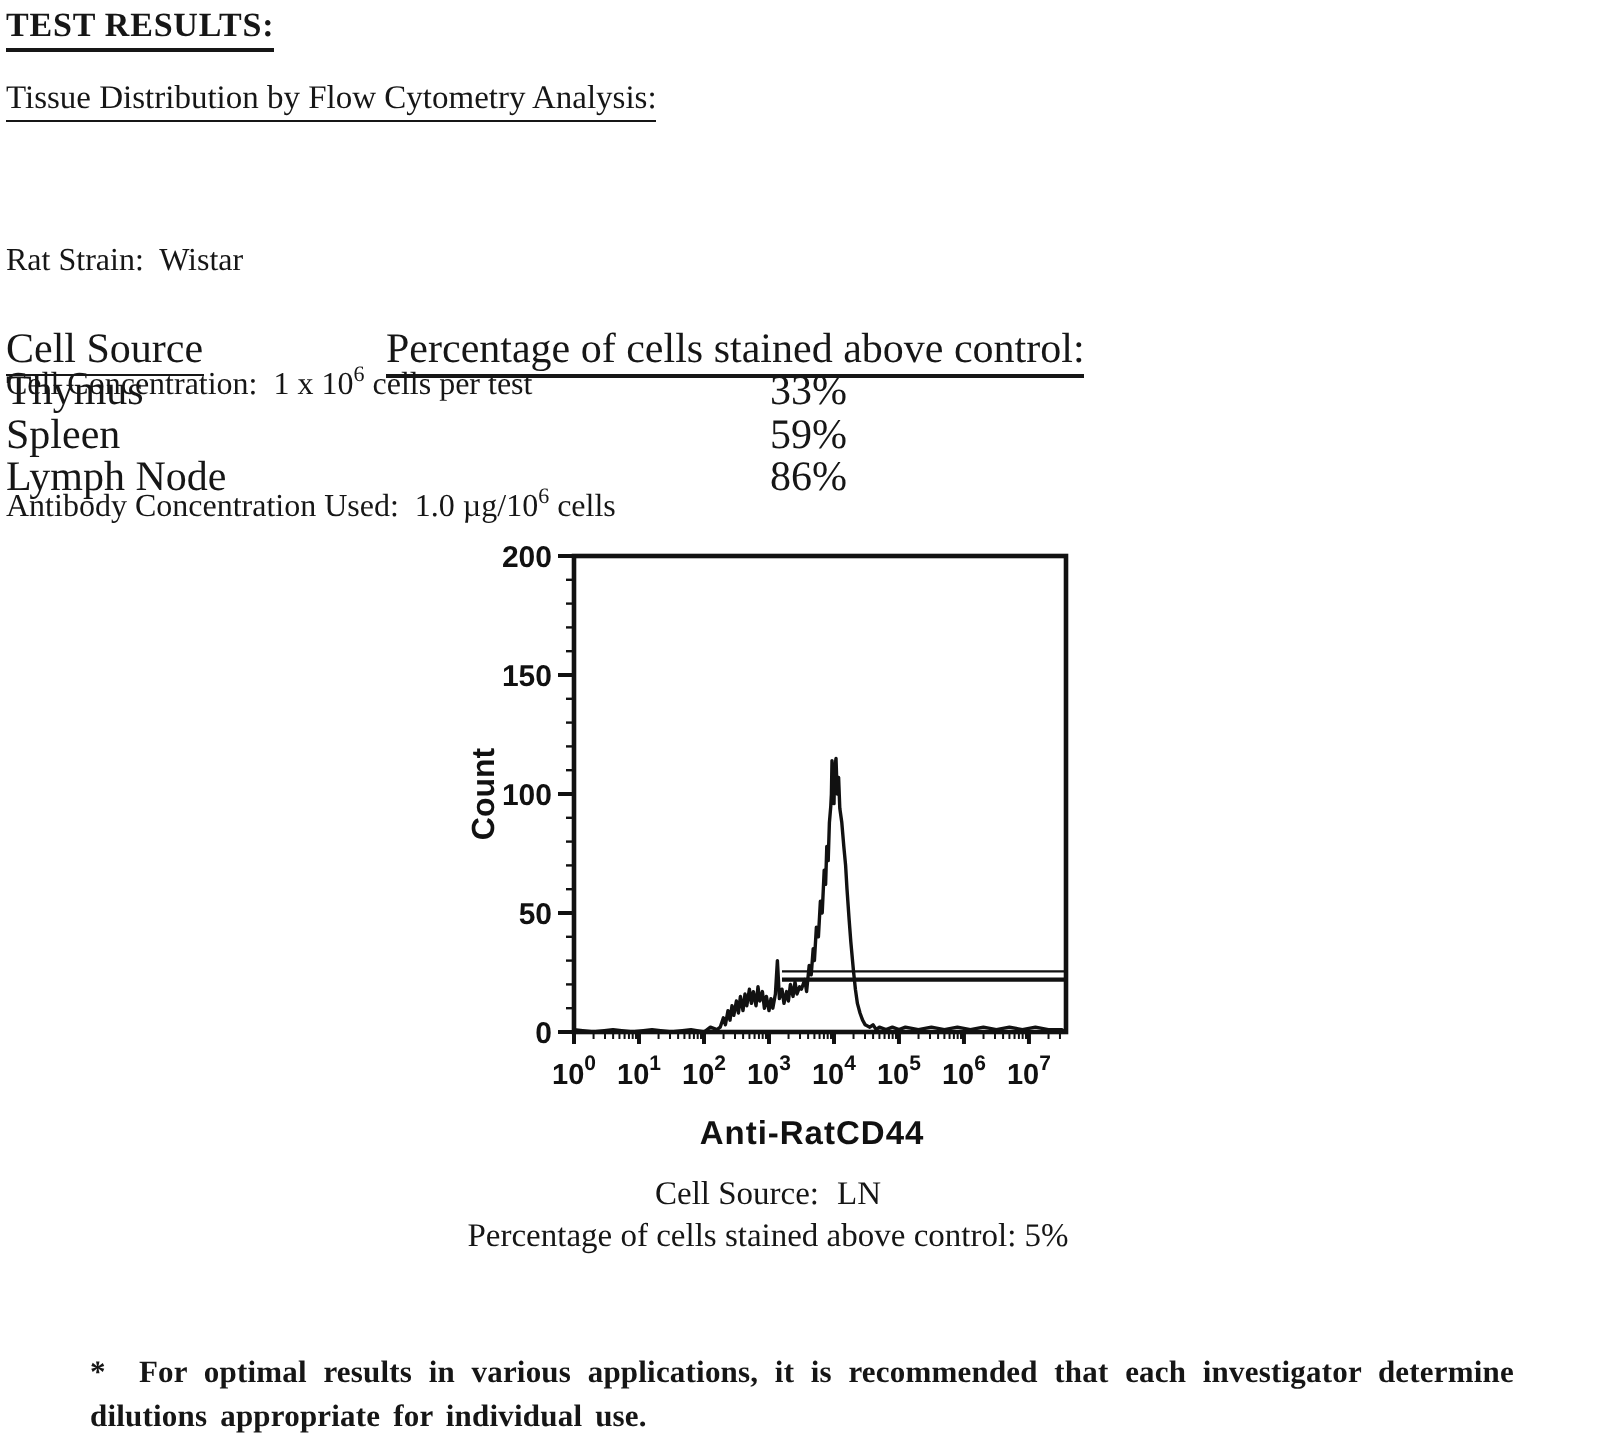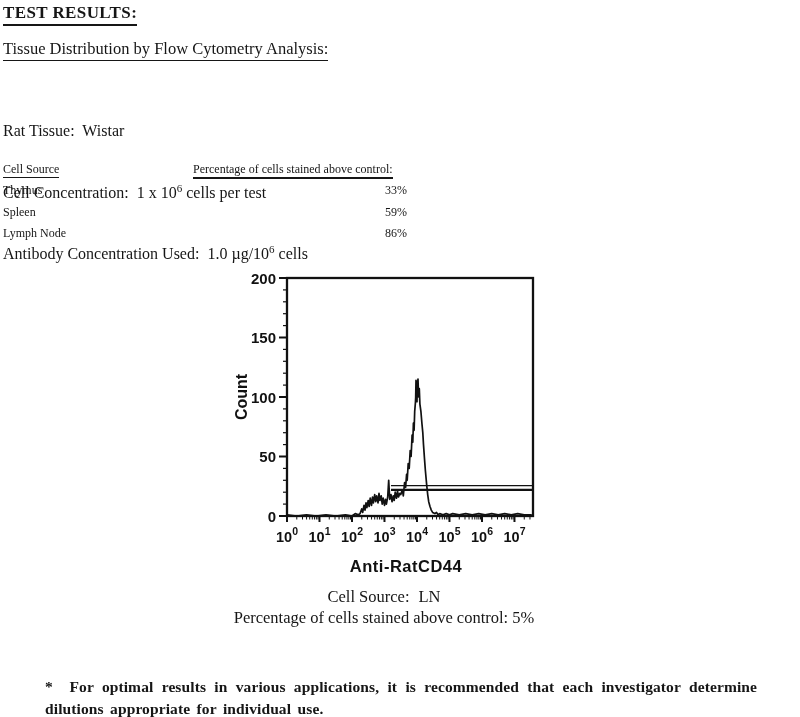--- a/index.html
+++ b/index.html
@@ -11,21 +11,21 @@
   .title{
     left:3px;top:3px;font-size:17px;font-weight:bold;letter-spacing:.4px;
     border-bottom:2.5px solid #161616;padding-bottom:1px;display:inline-block;
   }
   .section-heading{
     left:3px;top:39px;font-size:16.5px;
     border-bottom:1.5px solid #161616;padding-bottom:1px;display:inline-block;
   }
   .specs{left:3px;top:80px;font-size:16px;line-height:20.5px;white-space:pre;}
   sup.s6{font-size:11px;vertical-align:super;line-height:0;}
-  .tbl{left:3px;top:162px;width:560px;font-size:12px;}
+  .tbl{left:3px;top:162px;width:560px;font-size:21px;}
   .tbl .hdr span{border-bottom:1.5px solid #161616;padding-bottom:1px;}
   .tbl .row{position:relative;height:21.3px;}
   .tbl .c2{position:absolute;left:190px;top:0;}
   .tbl .pct{position:absolute;left:382px;top:0;}
   .chart{left:230px;top:265px;width:340px;height:320px;}
   .chart svg{font-family:"Liberation Sans", sans-serif;font-weight:bold;}
   .caption{
     left:0;top:586px;width:768px;text-align:center;
     font-size:16.5px;line-height:21px;
   }
@@ -42,21 +42,21 @@
 </head>
 <body>
 
 <div class="doc">
 
   <div class="abs section-heading">Tissue Distribution by Flow Cytometry Analysis:</div>
 
   <div class="abs title">TEST RESULTS:</div>
 
   <div class="abs specs">
-    <div>Rat Tissue:  Wistar</div>
+    <div>Rat Strain:  Wistar</div>
     <div><span>Cell Concentration:  1 x 10</span><sup class="s6">6</sup><span> cells per test</span></div>
     <div><span>Antibody Concentration Used:  1.0 µg/10</span><sup class="s6">6</sup><span> cells</span></div>
   </div>
 
   <div class="abs tbl">
     <div class="row hdr">
       <span>Cell Source</span>
       <span class="c2"><span>Percentage of cells stained above control:</span></span>
     </div>
     <div class="row">

